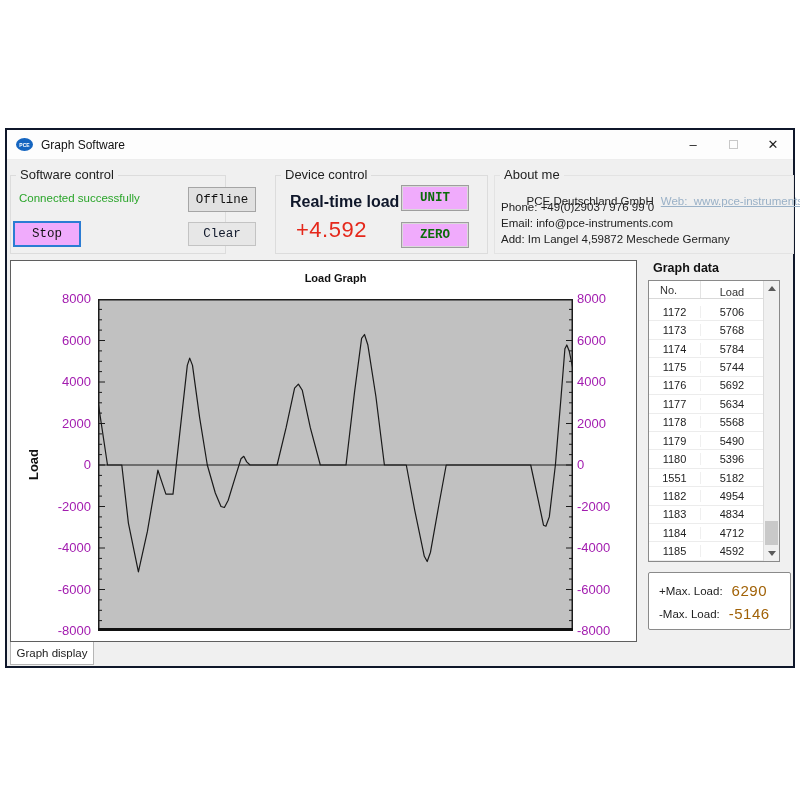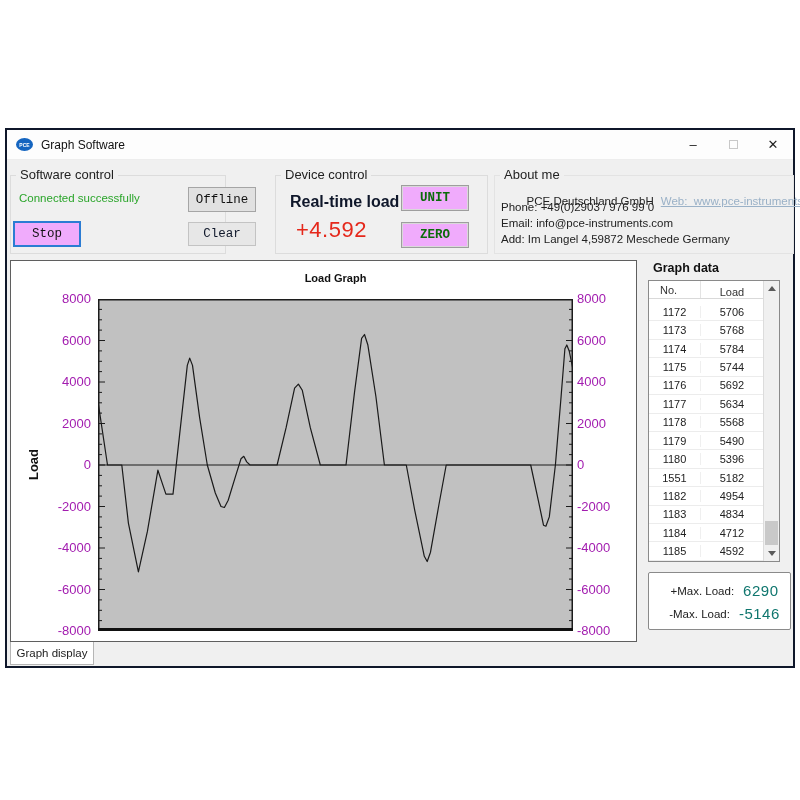--- a/index.html
+++ b/index.html
@@ -82,23 +82,23 @@
   .tc2 { width:62px; text-align:center; }
   .scrollbar { position:absolute; right:0; top:0; width:16px; height:100%; background:#f0f0f0; border-left:1px solid #dcdcdc; }
   .sb-btn { position:absolute; left:0; width:100%; height:15px; display:flex; align-items:center; justify-content:center; }
   .sb-up { top:0; } .sb-down { bottom:0; }
   .tri-up { width:0; height:0; border-left:4px solid transparent; border-right:4px solid transparent; border-bottom:5px solid #5a5a5a; }
   .tri-down { width:0; height:0; border-left:4px solid transparent; border-right:4px solid transparent; border-top:5px solid #5a5a5a; }
   .sb-thumb { position:absolute; left:1px; width:13px; height:24px; bottom:16px; background:#c9c9c9; }
 
   .max-box { position:absolute; left:641px; top:442px; width:143px; height:58px; background:#fff;
              border:1px solid #8a8a8a; border-radius:2px; padding:6px 0 0 10px; }
-  .max-line { display:flex; align-items:center; height:23px;justify-content:center; }
+  .max-line { display:flex; align-items:center; height:23px; }
   .max-label { font-size:11.5px; color:#222; }
-  .max-value { font-size:15px; color:#0f766e; margin-left:9px; letter-spacing:0.5px; }
+  .max-value { font-size:15px; color:#a16207; margin-left:9px; letter-spacing:0.5px; }
 </style>
 </head>
 <body>
 
 <div class="page">
   <div class="window">
 
     <div class="titlebar">
       <div class="appicon">PCE</div>
       <div class="apptitle">Graph Software</div>

